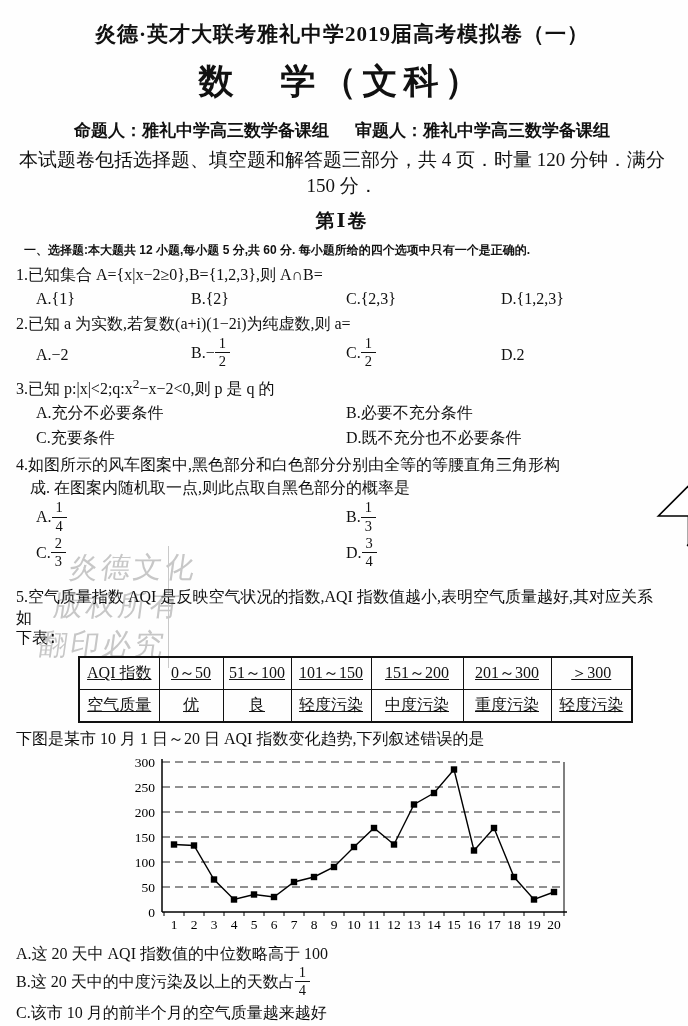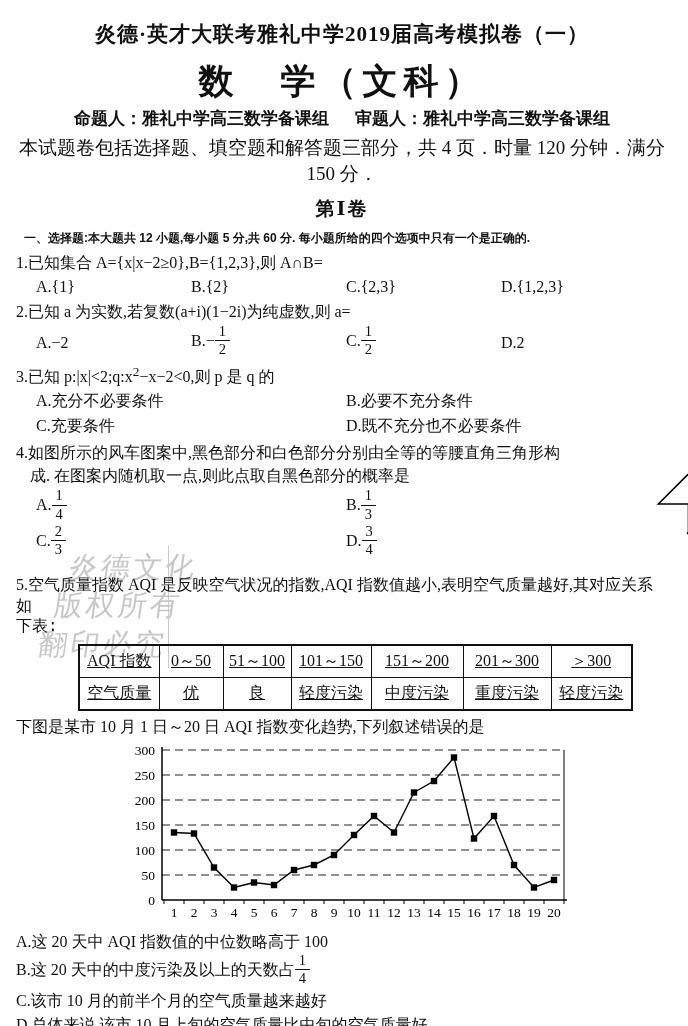--- a/index.html
+++ b/index.html
@@ -5,21 +5,21 @@
   html,body{margin:0;padding:0;background:#e8e8e8;}
   .page{
     position:relative;width:688px;height:1026px;margin:0 auto;background:#fefefe;
     color:#111;font-family:"Liberation Serif","DejaVu Serif",serif;font-size:16px;
     overflow:hidden;box-sizing:border-box;padding:16px 20px 0 16px;
   }
   .content{position:relative;z-index:1;}
   .center{text-align:center;}
   .title1{font-size:21px;font-weight:bold;letter-spacing:1px;margin-top:4px;}
   .title2{font-size:35px;font-weight:bold;font-family:"Liberation Sans","DejaVu Sans",sans-serif;letter-spacing:6px;margin-top:10px;text-align:center;}
-  .byline{font-size:17px;font-weight:bold;font-family:"Liberation Sans","DejaVu Sans",sans-serif;margin-top:2px;}
+  .byline{font-size:17px;font-weight:bold;font-family:"Liberation Sans","DejaVu Sans",sans-serif;margin-top:14px;}
   .byline .gap{display:inline-block;width:26px;}
   .intro{font-size:19px;margin-top:5px;}
   .part-title{font-size:19px;font-weight:bold;margin-top:9px;letter-spacing:2px;}
   .instruction{font-size:12px;font-weight:bold;font-family:"Liberation Sans","DejaVu Sans",sans-serif;margin-top:8px;margin-left:8px;}
   .qstem{margin-top:5px;line-height:1.32;}
   .opts4{display:flex;margin:5px 0 0 20px;}
   .opts4 .opt{width:155px;}
   .opts2{display:flex;margin:4px 0 0 20px;}
   .opts2 .opt{width:310px;}
   .frac{display:inline-block;vertical-align:middle;text-align:center;line-height:1.05;font-size:14.5px;margin-top:-4px;}

